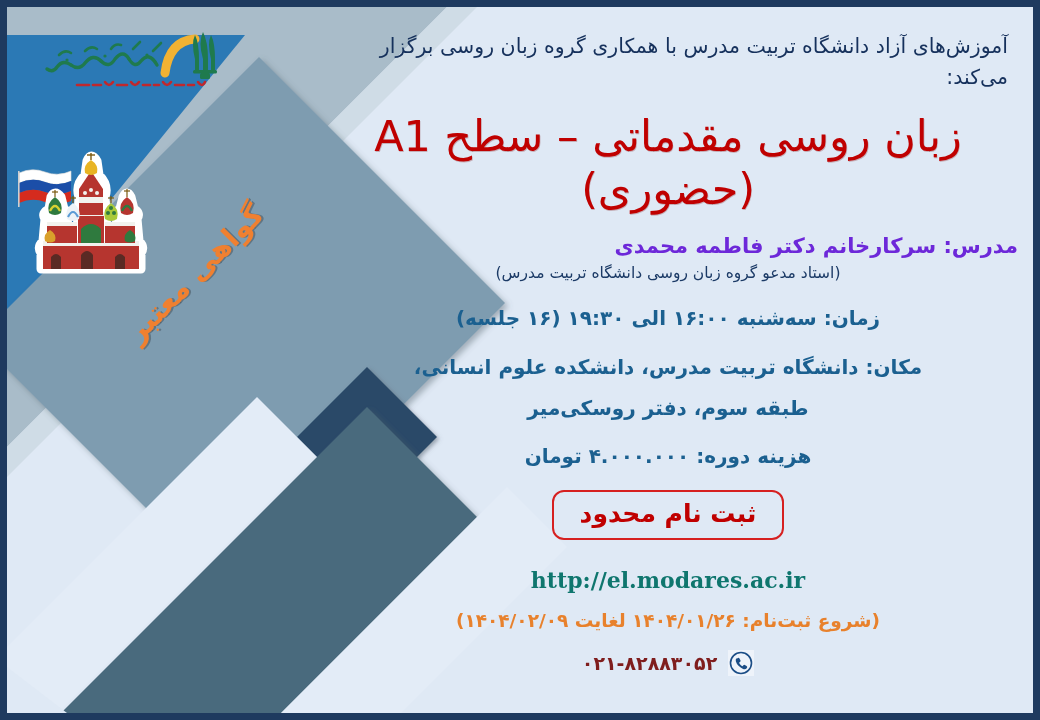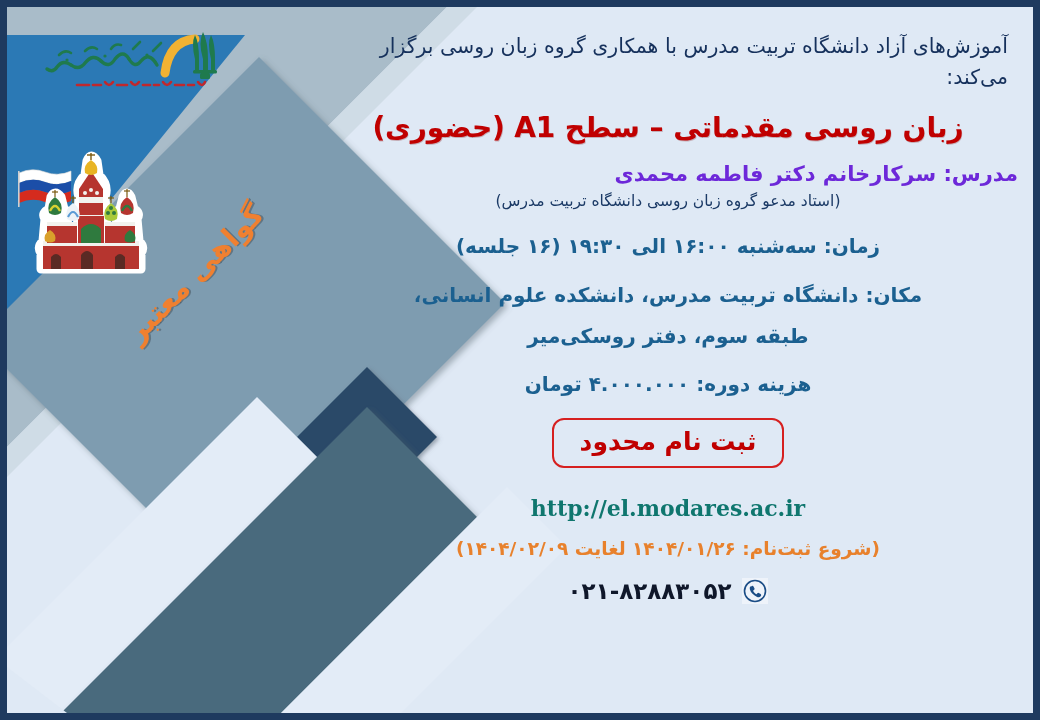--- a/index.html
+++ b/index.html
@@ -31,21 +31,21 @@
     position:absolute;right:15px;top:14px;width:700px;
     z-index:7;text-align:center;direction:rtl;
   }
   .intro{
     font-size:20.5px;color:#16315c;line-height:1.5;
     padding:10px 10px 0 10px;text-align:right;
     font-family:"DejaVu Sans","Liberation Sans",sans-serif;
   }
   .title{
     margin-top:17px;
-    font-size:28px;font-weight:bold;color:#c00000;
+    font-size:43px;font-weight:normal;color:#c00000;
     letter-spacing:-0.2px;line-height:1.25;
     text-shadow:0.6px 0.6px 0 rgba(120,0,0,.25);
   }
   .row{margin-top:15px;line-height:1.4;}
   .teacher{font-size:21px;font-weight:bold;color:#6d28d9;text-align:right;}
   .teacher-sub{font-size:15.5px;color:#1b3a66;font-weight:normal;margin-top:2px;}
   .info{font-size:20px;font-weight:bold;color:#1b6090;margin-top:21px;}
   .info.loc{line-height:1.75;margin-top:20px;}
 
   
@@ -66,21 +66,21 @@
   .url-label{font-weight:normal;}
   .url-value{
     font-family:"DejaVu Serif","Liberation Serif",serif;
     font-weight:bold;font-size:22px;color:#0f766e;direction:ltr;
   }
   .reg-dates{margin-top:17px;font-size:18.5px;font-weight:bold;color:#e8812c;text-align:center;}
   .phone-row{
     margin-top:19px;display:flex;justify-content:center;align-items:center;gap:11px;
     direction:rtl;
   }
-  .phone-num{font-size:23px;font-weight:bold;color:#0f172a;direction:rtl;}
+  .phone-num{font-size:19px;font-weight:bold;color:#7f1d1d;direction:rtl;}
   .phone-ico{width:26px;height:26px;background:#eef3fa;display:block;}
   .phone-ico svg{width:26px;height:26px;display:block;}
 
   
   .cert{
     position:absolute;left:112px;top:318px;z-index:6;
     transform:rotate(-45deg);transform-origin:left top;
     font-size:29px;font-weight:bold;color:#f08030;
     text-shadow:1.5px 1.5px 0 rgba(60,70,80,.45);
     white-space:nowrap;direction:rtl;

